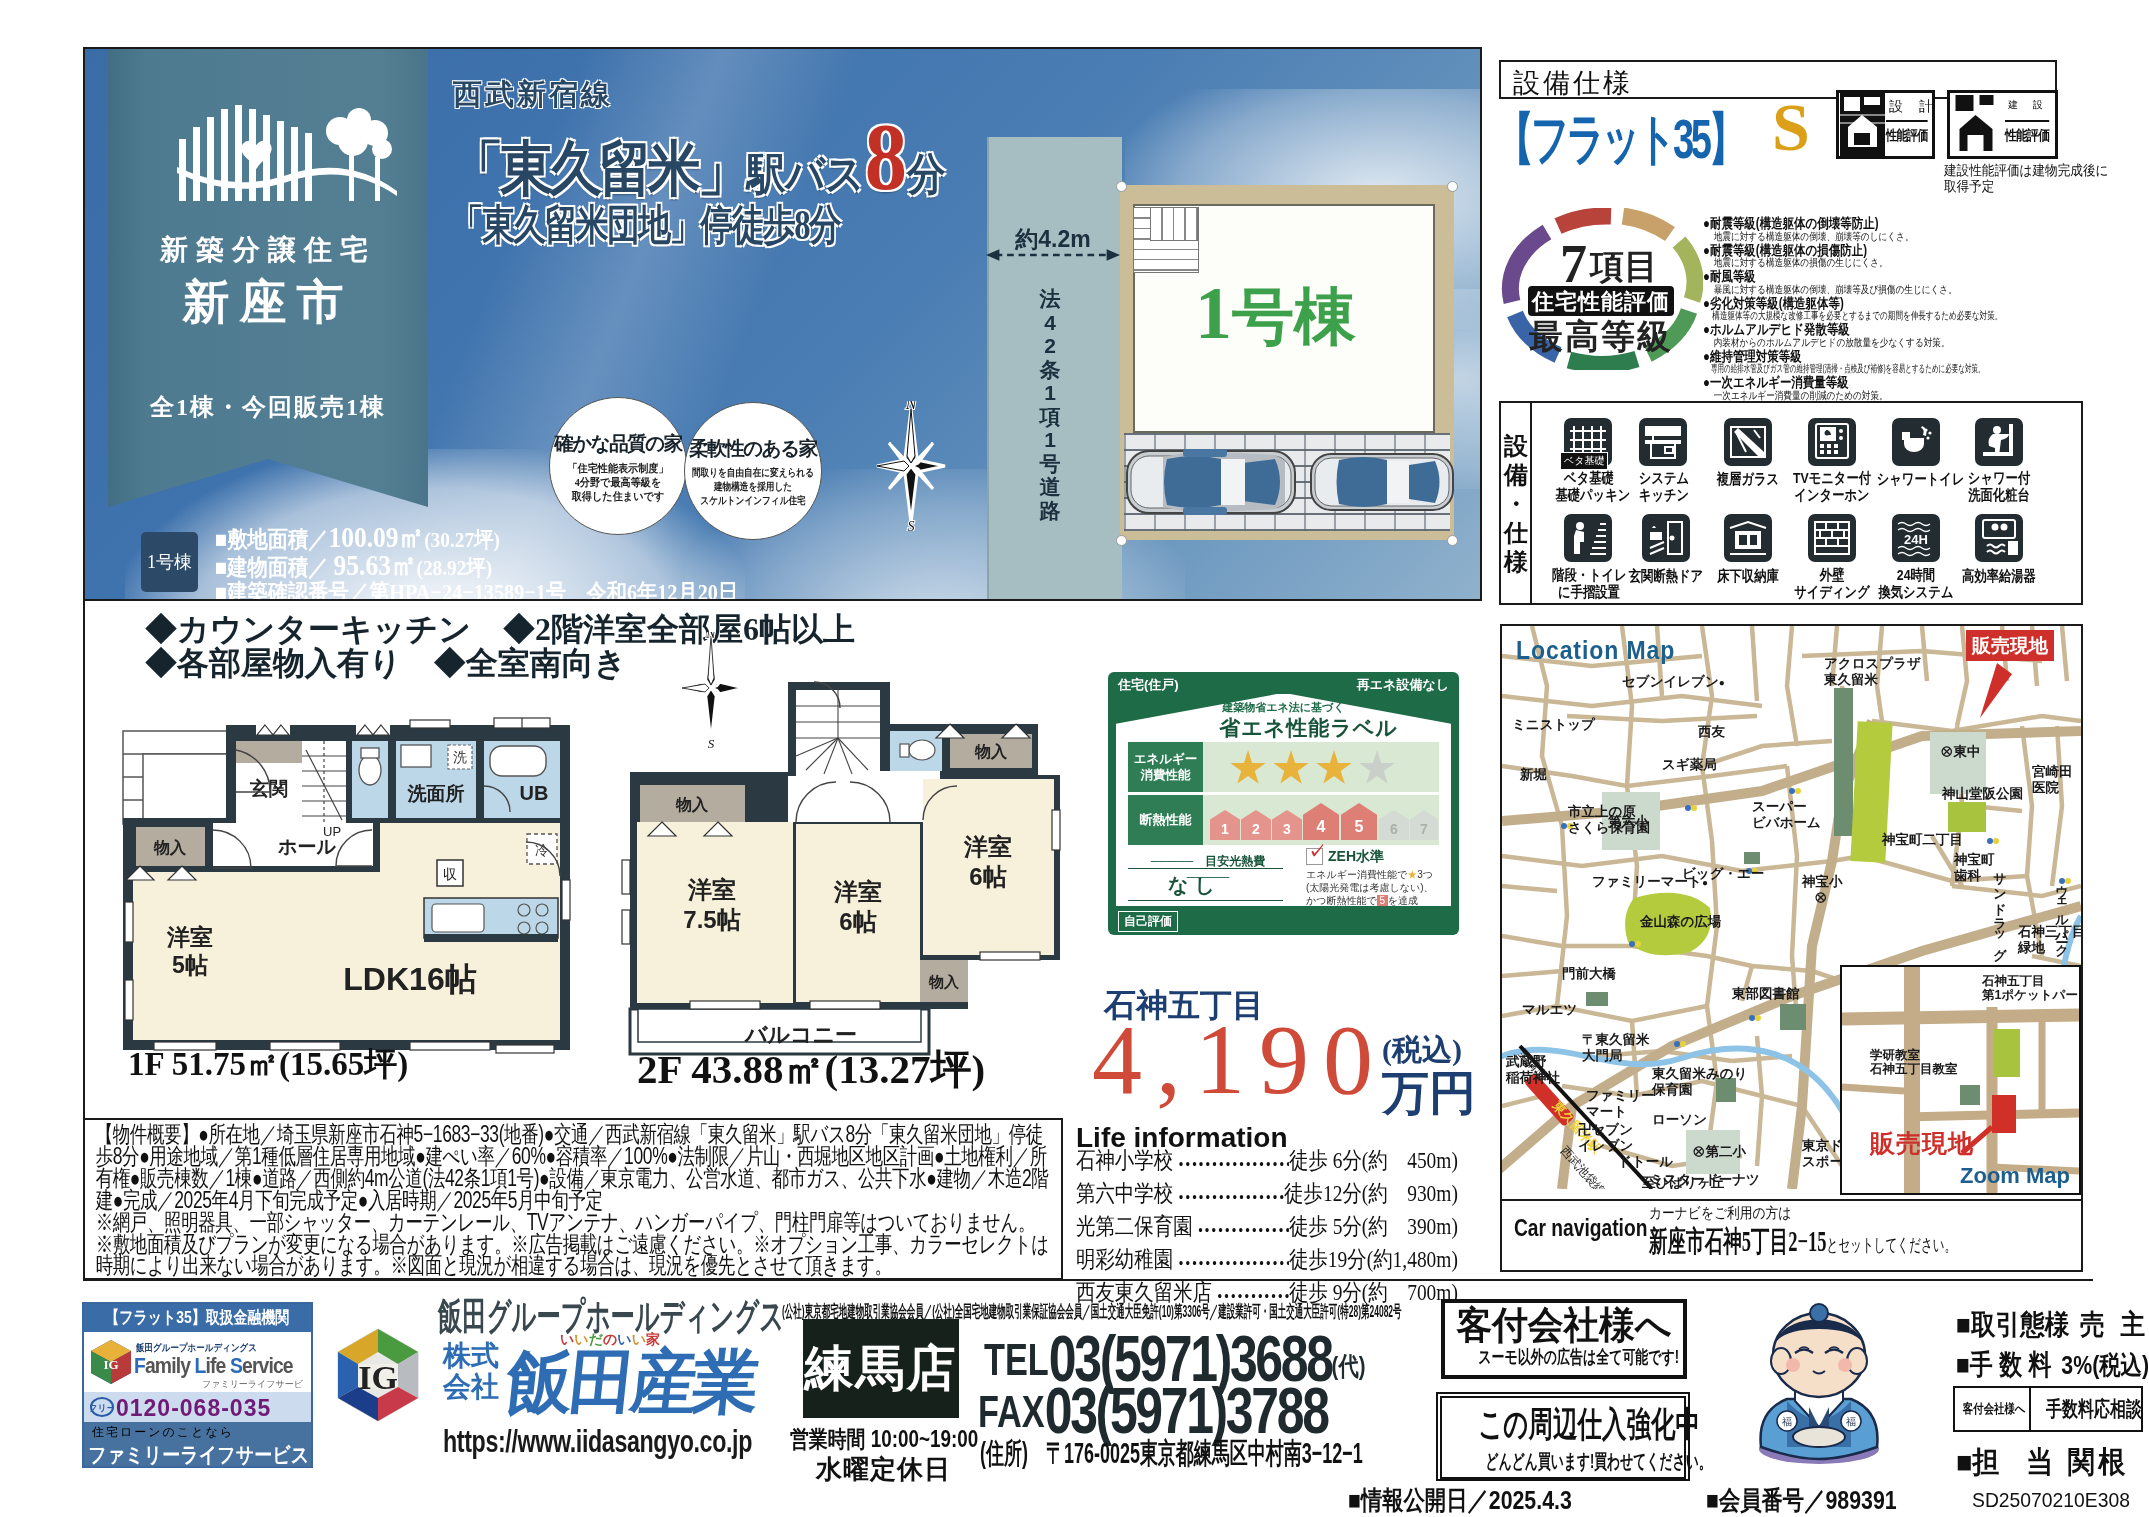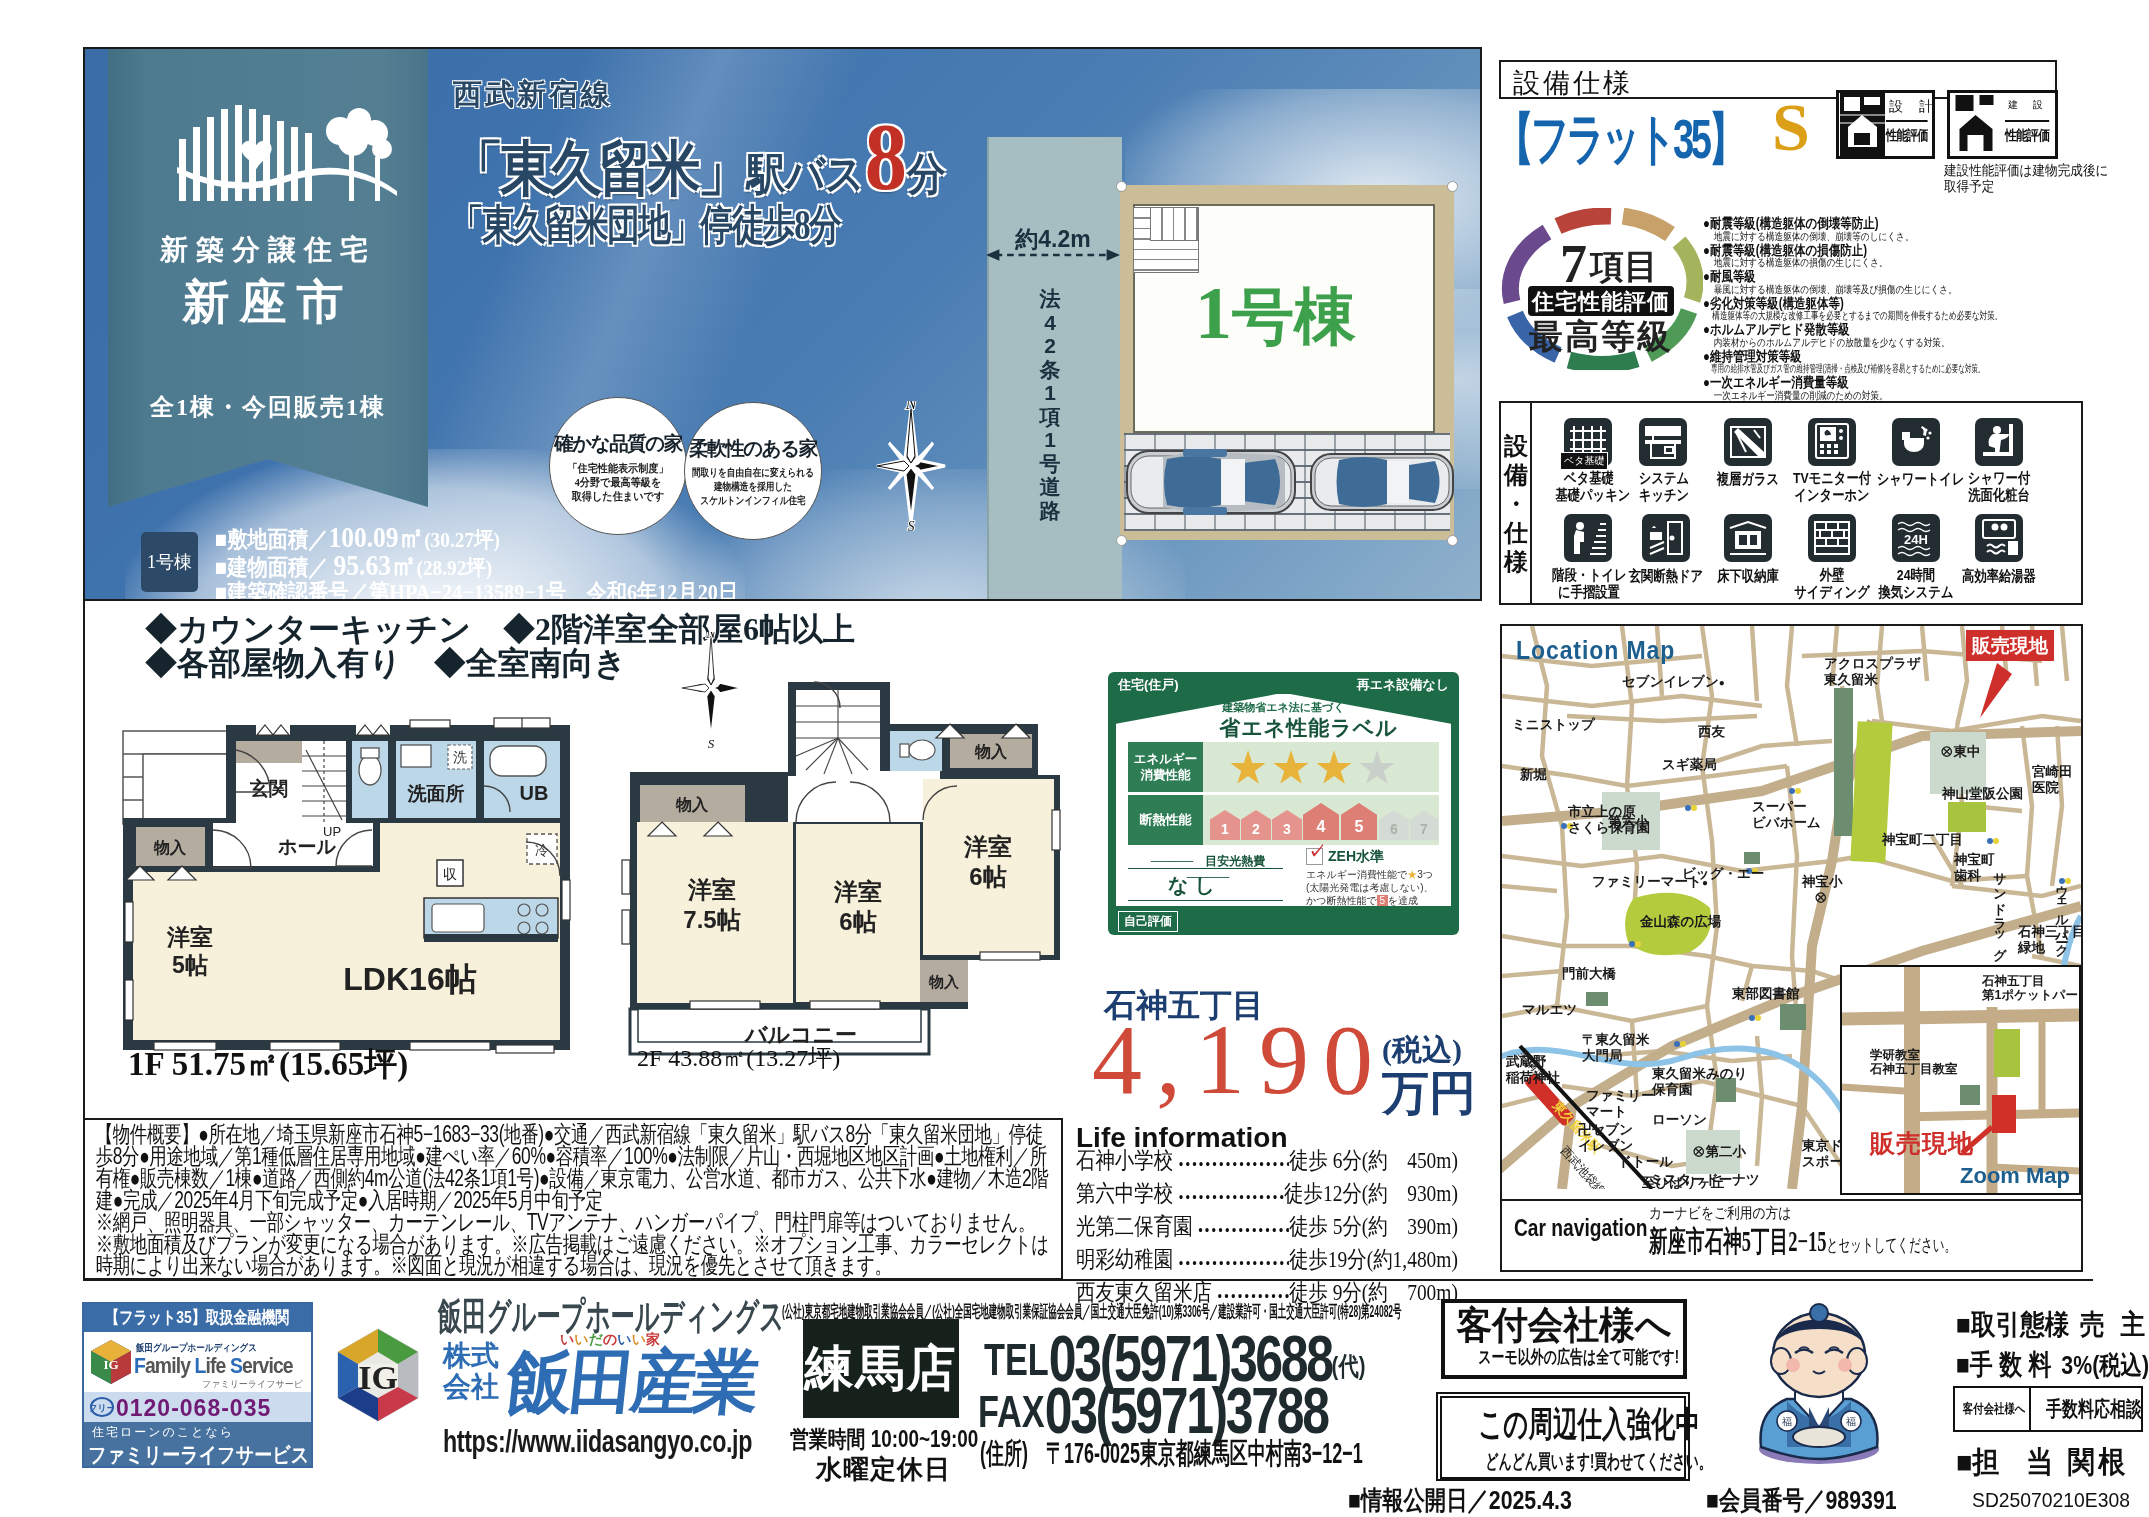--- a/index.html
+++ b/index.html
@@ -350,21 +350,21 @@
       <polygon points="416,64 430,78 402,78"></polygon>
     <rect x="22" y="200" width="8" height="34"></rect>
     <rect x="22" y="250" width="8" height="34"></rect>
     <rect x="452" y="150" width="8" height="40"></rect>
     <rect x="90" y="341" width="70" height="8"></rect>
     <rect x="210" y="341" width="70" height="8"></rect>
     <rect x="380" y="292" width="60" height="8"></rect>
   </g>
 </svg>
 
-<div class="abs serif" style="left:637px;top:1042px;font-size:24px;font-weight:normal;color:#111">2F 43.88㎡(13.27坪)</div>
+<div class="abs serif" style="left:637px;top:1042px;font-size:41px;font-weight:bold;color:#111">2F 43.88㎡(13.27坪)</div>
 
 <div class="abs" style="left:83px;top:1118px;width:980px;height:162px;border:2px solid #1a1a1a;box-sizing:border-box;overflow:hidden">
     <div style="width:1256px;transform:scaleX(.76);transform-origin:left top;padding:4px 0 0 14px;font-size:23px;line-height:21.9px;color:#111;letter-spacing:-0.5px">
 【物件概要】●所在地／埼玉県新座市石神5−1683−33(地番)●交通／西武新宿線「東久留米」駅バス8分「東久留米団地」停徒歩8分●用途地域／第1種低層住居専用地域●建ぺい率／60%●容積率／100%●法制限／片山・西堀地区地区計画●土地権利／所有権●販売棟数／1棟●道路／西側約4m公道(法42条1項1号)●設備／東京電力、公営水道、都市ガス、公共下水●建物／木造2階建●完成／2025年4月下旬完成予定●入居時期／2025年5月中旬予定<br>※網戸、照明器具、一部シャッター、カーテンレール、TVアンテナ、ハンガーパイプ、門柱門扉等はついておりません。※敷地面積及びプランが変更になる場合があります。※広告掲載はご遠慮ください。※オプション工事、カラーセレクトは時期により出来ない場合があります。※図面と現況が相違する場合は、現況を優先とさせて頂きます。
 </div>
   </div>
 
 <div class="abs" style="left:1108px;top:672px;width:351px;height:263px;background:#1e6b48;border-radius:6px">
 
   <div class="abs white" style="left:10px;top:4px;font-size:13px;font-weight:bold">住宅(住戸)</div>
@@ -920,21 +920,21 @@
   <div class="abs" style="left:50px;top:49px;font-size:22px;color:#555;font-weight:bold;letter-spacing:-1px;white-space:nowrap;transform:scaleX(.88);transform-origin:left top"><span style="color:#2a6cb8">F</span>amily <span style="color:#2a6cb8">L</span>ife <span style="color:#2a6cb8">S</span>ervice</div>
   <div class="abs" style="left:118px;top:74px;font-size:9px;color:#666">ファミリーライフサービス</div>
   <div class="abs" style="left:0;top:88px;width:227px;height:30px;background:#ccdcee">
     <svg width="24" height="24" viewBox="0 0 24 24" style="position:absolute;left:6px;top:3px">
         <ellipse cx="12" cy="12" rx="11" ry="9" fill="none" stroke="#2a5ca8" stroke-width="2"></ellipse>
         <text x="12" y="16" font-size="9" text-anchor="middle" fill="#2a5ca8" font-weight="bold">フリー</text>
       </svg>
     <span style="position:absolute;left:32px;top:3px;font-size:23px;color:#701a75;font-weight:bold;letter-spacing:1px;white-space:nowrap">0120-068-035</span>
   </div>
   <div class="abs" style="left:0;top:118px;width:227px;height:44px;background:#47729f">
-    <div style="font-size:12px;color:#ffffff;padding:2px 0 0 8px;letter-spacing:2px;white-space:nowrap">住宅ローンのことなら</div>
+    <div style="font-size:12px;color:#000000;padding:2px 0 0 8px;letter-spacing:2px;white-space:nowrap">住宅ローンのことなら</div>
     <div style="font-size:21px;color:#fff;font-weight:bold;padding-left:5px;white-space:nowrap;transform:scaleX(.86);transform-origin:left top">ファミリーライフサービス</div>
   </div>
 </div>
 
 <svg class="abs" style="left:332px;top:1327px" width="92" height="96" viewBox="0 0 92 96">
   <polygon points="46,2 86,25 86,71 46,94 6,71 6,25" fill="#e8e8e4" stroke="#ccc"></polygon>
   <polygon points="46,2 86,25 66,37 46,25" fill="#4a9a3f"></polygon>
   <polygon points="46,2 46,25 26,37 6,25" fill="#d8a72a"></polygon>
   <polygon points="6,25 26,37 26,60 6,71" fill="#2a62b0"></polygon>
   <polygon points="86,25 86,71 66,60 66,37" fill="#b8bcc0"></polygon>

